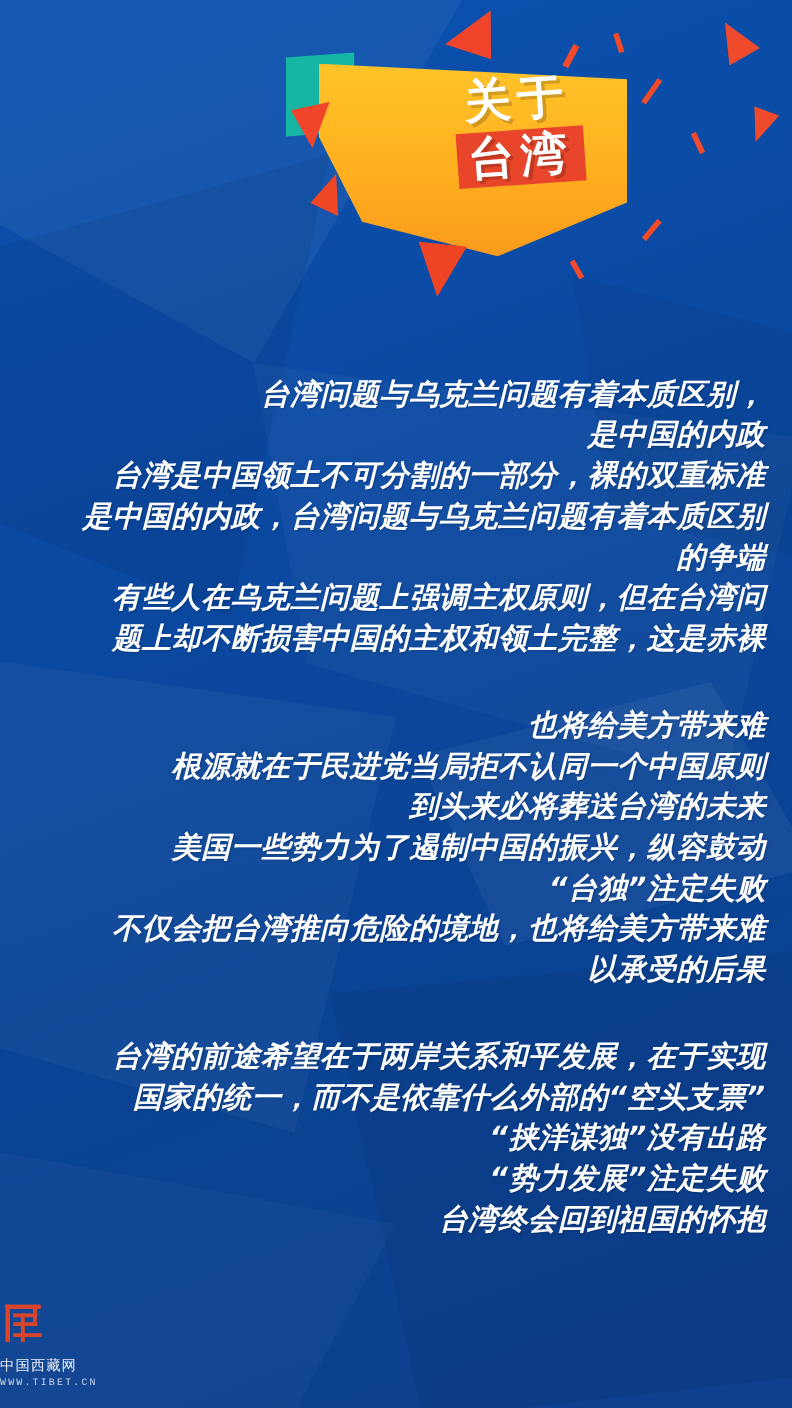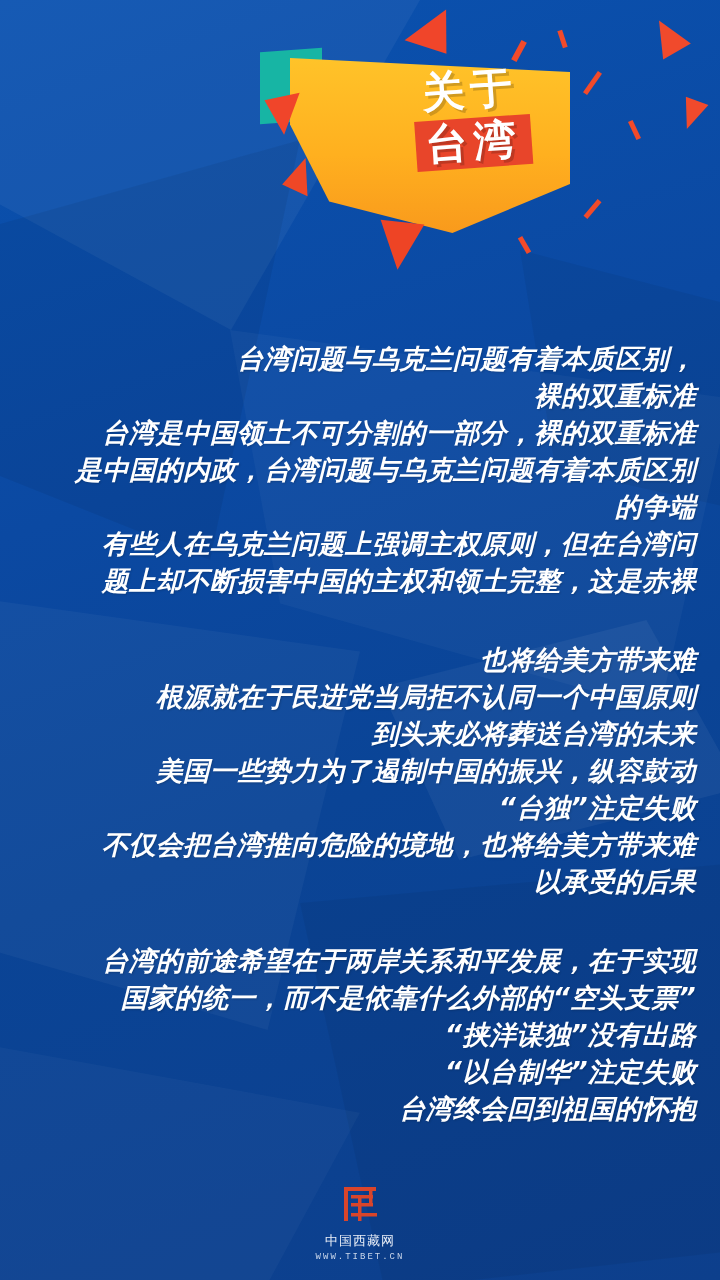--- a/index.html
+++ b/index.html
@@ -166,21 +166,20 @@
     white-space: pre-wrap;
     text-shadow: 1px 1px 2px rgba(0,0,0,0.18);
   }
 
   
   .footer {
     position: absolute;
     bottom: 18px;
     left: 0;
     width: 100%;
-    text-align: center;
   }
   .logo-mark {
     display: inline-block;
     width: 42px;
     height: 42px;
     position: relative;
   }
   .footer-name {
     color: #e9eef7;
     font-family: "DejaVu Sans", sans-serif;
@@ -229,21 +228,21 @@
     <div class="title-block">
       <div class="title-line l1">关于</div>
       <div class="title-line l2">台湾</div>
     </div>
   </div>
 
   <div class="body-text">
 
     <div class="para">
       <div class="line">台湾问题与乌克兰问题有着本质区别，</div>
-      <div class="line">裸的双重标准</div>
+      <div class="line">是中国的内政</div>
       <div class="line">台湾是中国领土不可分割的一部分，裸的双重标准</div>
       <div class="line">是中国的内政，台湾问题与乌克兰问题有着本质区别</div>
       <div class="line">的争端</div>
       <div class="line">有些人在乌克兰问题上强调主权原则，但在台湾问</div>
       <div class="line">题上却不断损害中国的主权和领土完整，这是赤裸</div>
     </div>
 
     <div class="para">
       <div class="line">也将给美方带来难</div>
       <div class="line">根源就在于民进党当局拒不认同一个中国原则</div>
@@ -251,21 +250,21 @@
       <div class="line">美国一些势力为了遏制中国的振兴，纵容鼓动</div>
       <div class="line">“台独”注定失败</div>
       <div class="line">不仅会把台湾推向危险的境地，也将给美方带来难</div>
       <div class="line">以承受的后果</div>
     </div>
 
     <div class="para">
       <div class="line">台湾的前途希望在于两岸关系和平发展，在于实现</div>
       <div class="line">国家的统一，而不是依靠什么外部的“空头支票”</div>
       <div class="line">“挟洋谋独”没有出路</div>
-      <div class="line">“以台制华”注定失败</div>
+      <div class="line">“势力发展”注定失败</div>
       <div class="line">台湾终会回到祖国的怀抱</div>
     </div>
 
   </div>
 
   <div class="footer">
     <div class="logo-mark">
       <svg width="42" height="42" viewBox="0 0 42 42" aria-hidden="true">
         <rect x="5" y="4" width="4" height="34" fill="#d9452b"></rect>
         <rect x="5" y="4" width="32" height="4" fill="#d9452b"></rect>

